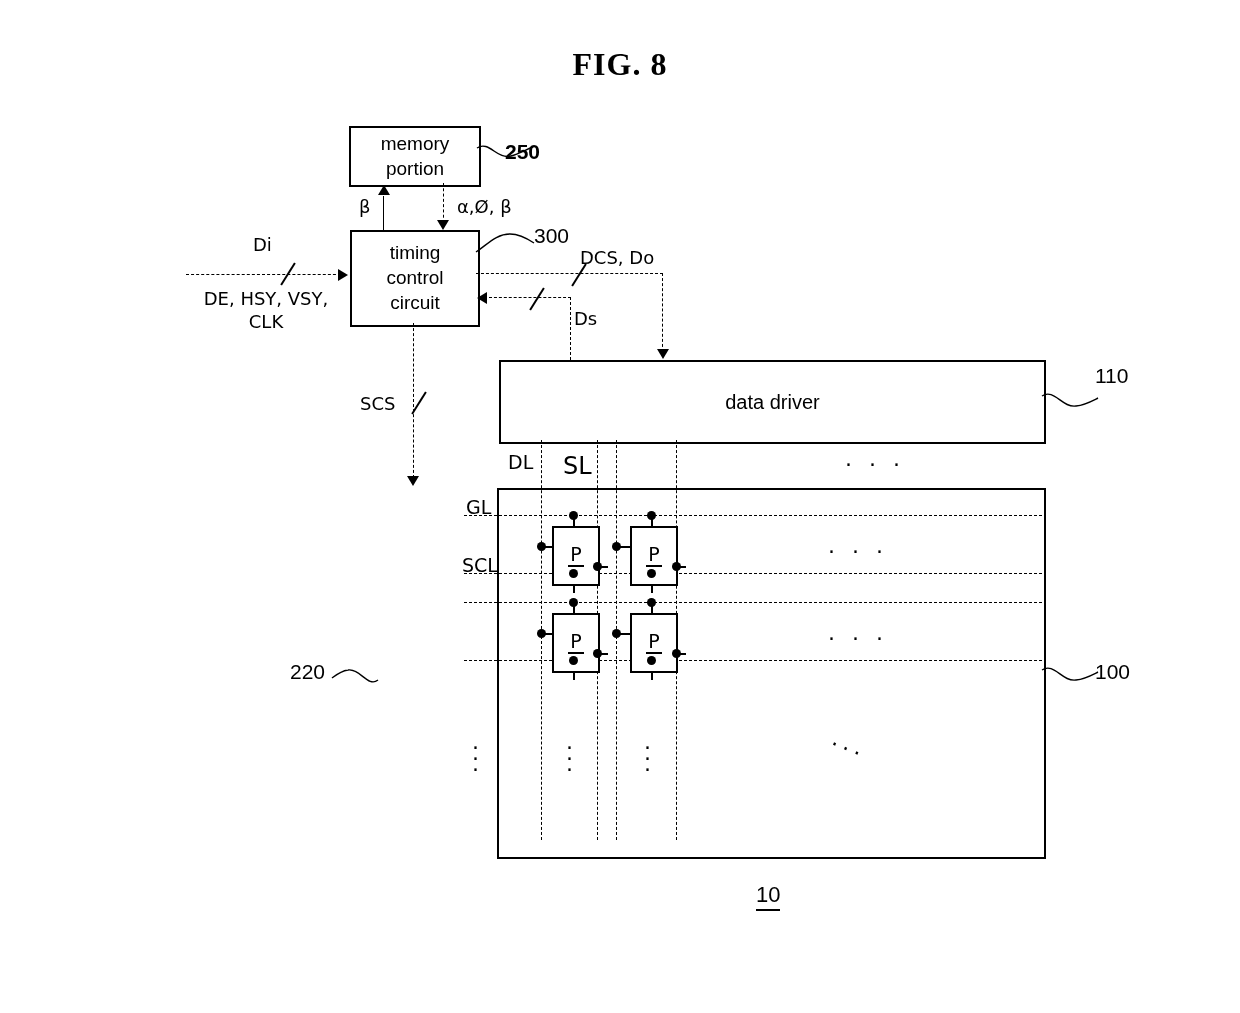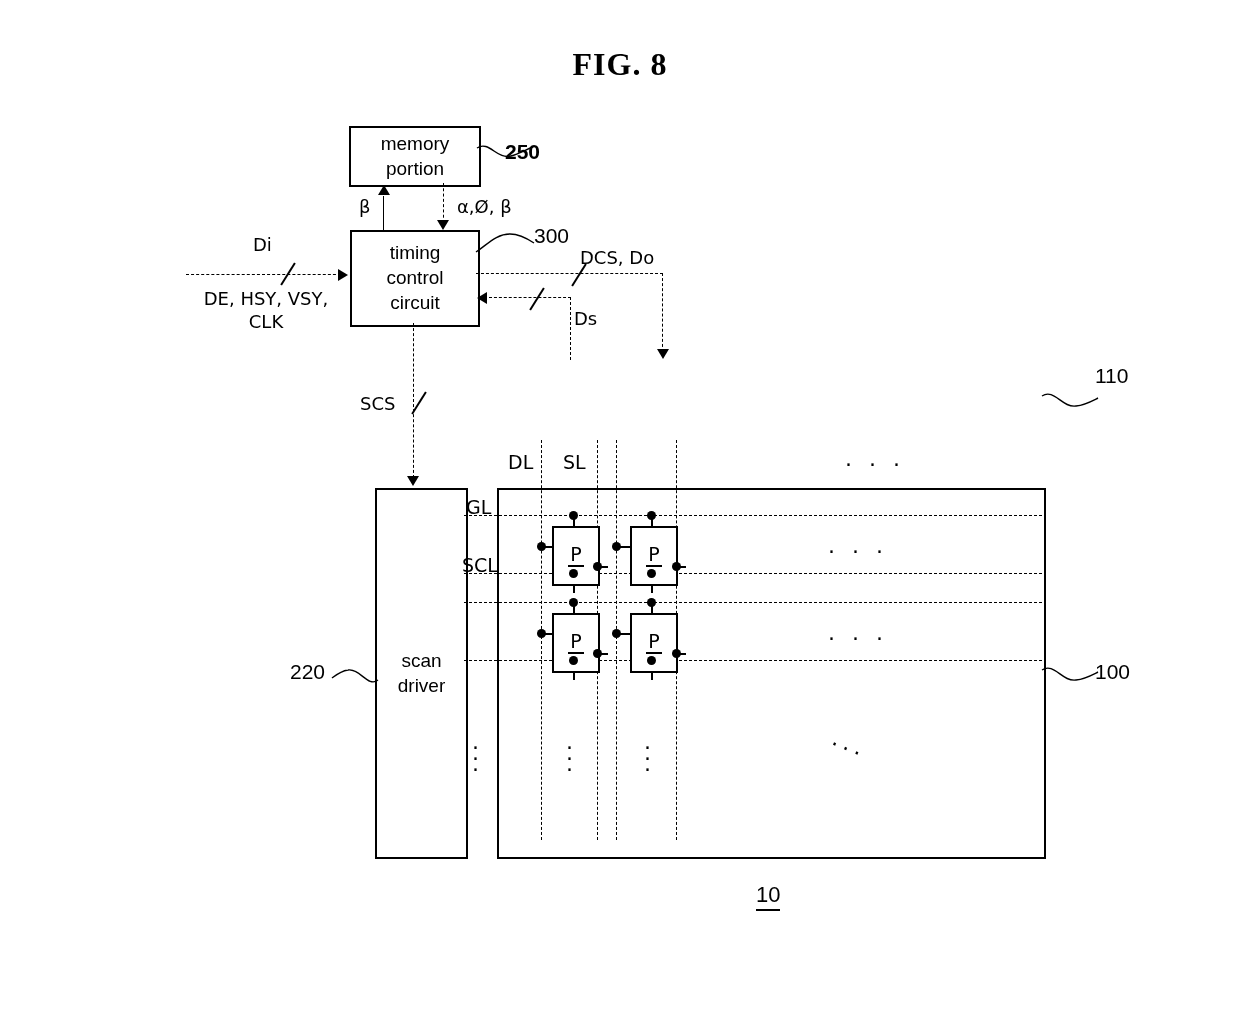--- a/index.html
+++ b/index.html
@@ -119,47 +119,46 @@
   <div class="dv" style="left:570px;top:297px;height:63px;"></div>
   <div class="ar ar-l" style="left:477px;top:292px;"></div>
   <div class="slash" style="left:536px;top:286px;"></div>
   <div class="t" style="left:574px;top:308px;">Ds</div>
 
   <div class="dv" style="left:413px;top:323px;height:155px;"></div>
   <div class="ar ar-d" style="left:407px;top:476px;"></div>
   <div class="slash" style="left:418px;top:390px;"></div>
   <div class="t" style="left:360px;top:393px;">SCS</div>
 
+  <div class="box" style="left:499px;top:360px;width:543px;height:80px;">
+    <div class="lbl" style="font-size:20px;">data driver</div>
+  </div>
   <svg class="leader" style="left:1040px;top:390px;width:60px;height:26px;" viewBox="0 0 60 26">
     <path d="M2,6 C14,-2 22,18 36,16 C45,15 52,11 58,8" fill="none" stroke="#000" stroke-width="1.4"></path>
   </svg>
   <div class="ref" style="left:1095px;top:364px;">110</div>
 
-  <div class="box" style="left:375px;top:488px;width:89px;height:367px;">
-    <div class="lbl">scan
-driver</div>
-  </div>
   <svg class="leader" style="left:330px;top:662px;width:50px;height:26px;" viewBox="0 0 50 26">
     <path d="M48,18 C38,26 30,6 18,8 C11,9 6,13 2,16" fill="none" stroke="#000" stroke-width="1.4"></path>
   </svg>
   <div class="ref" style="left:290px;top:660px;">220</div>
 
   <div class="box" style="left:497px;top:488px;width:545px;height:367px;"></div>
   <svg class="leader" style="left:1040px;top:664px;width:60px;height:26px;" viewBox="0 0 60 26">
     <path d="M2,6 C14,-2 22,18 36,16 C45,15 52,11 58,8" fill="none" stroke="#000" stroke-width="1.4"></path>
   </svg>
   <div class="ref" style="left:1095px;top:660px;">100</div>
 
   <div class="dv" style="left:541px;top:440px;height:400px;"></div>
   <div class="dv" style="left:597px;top:440px;height:400px;"></div>
   <div class="dv" style="left:616px;top:440px;height:400px;"></div>
   <div class="dv" style="left:676px;top:440px;height:400px;"></div>
 
   <div class="t" style="left:508px;top:451px;font-size:19px;">DL</div>
-  <div class="t" style="left:563px;top:451px;font-size:19px;">SL</div>
+  <div class="t" style="left:563px;top:451px;font-size:24px;">SL</div>
   <div class="ell" style="left:845px;top:452px;">· · ·</div>
 
   <div class="dh" style="left:464px;top:515px;width:578px;"></div>
   <div class="dh" style="left:464px;top:573px;width:578px;"></div>
 
   <div class="dh" style="left:464px;top:602px;width:578px;"></div>
   <div class="dh" style="left:464px;top:660px;width:578px;"></div>
 
   <div class="t" style="left:466px;top:496px;font-size:19px;">GL</div>
   <div class="t" style="left:462px;top:554px;font-size:19px;">SCL</div>

